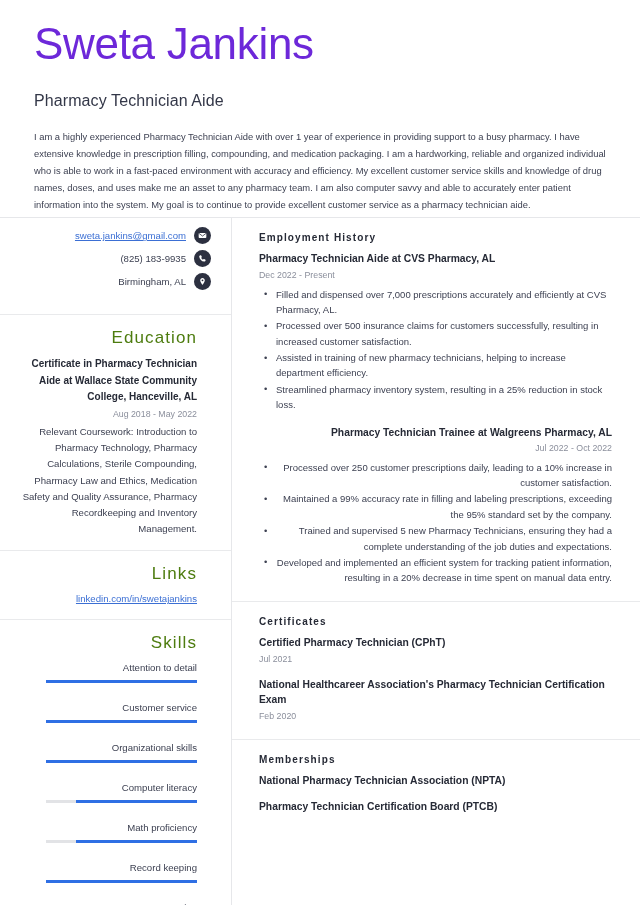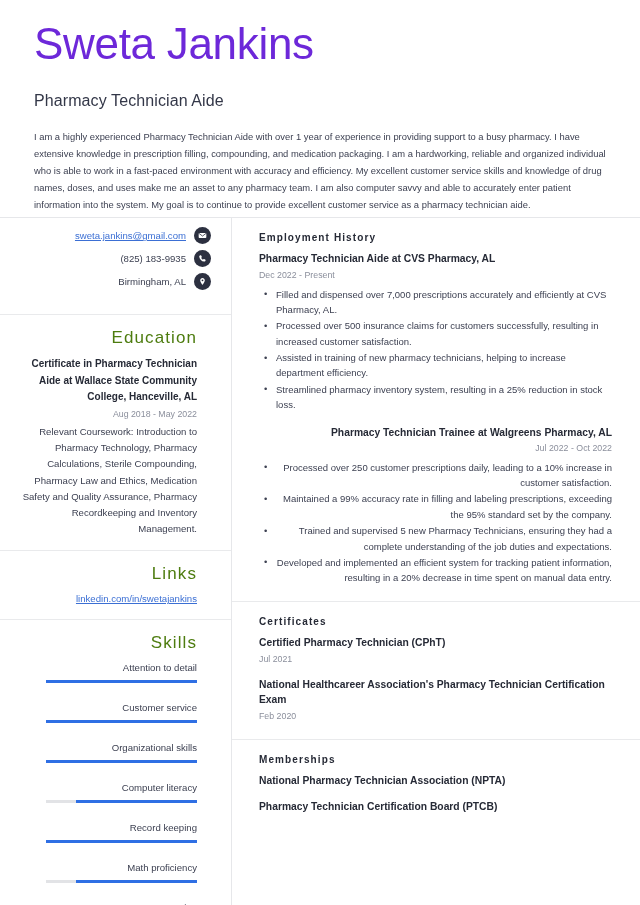--- a/index.html
+++ b/index.html
@@ -329,29 +329,29 @@
                 <div class="skill-bar-fill" style="width: 100%; background: rgb(47, 111, 228);"></div>
               </div>
             </div>
             <div class="skill">
               <div class="skill-label">Computer literacy</div>
               <div class="skill-bar" style="background: rgb(226, 227, 230);">
                 <div class="skill-bar-fill" style="width: 80%; background: rgb(47, 111, 228);"></div>
               </div>
             </div>
             <div class="skill">
+              <div class="skill-label">Math proficiency</div>
+              <div class="skill-bar" style="background: rgb(226, 227, 230);">
+                <div class="skill-bar-fill" style="width: 80%; background: rgb(47, 111, 228);"></div>
+              </div>
+            </div>
+            <div class="skill">
               <div class="skill-label">Record keeping</div>
               <div class="skill-bar" style="background: rgb(226, 227, 230);">
                 <div class="skill-bar-fill" style="width: 100%; background: rgb(47, 111, 228);"></div>
-              </div>
-            </div>
-            <div class="skill">
-              <div class="skill-label">Math proficiency</div>
-              <div class="skill-bar" style="background: rgb(226, 227, 230);">
-                <div class="skill-bar-fill" style="width: 80%; background: rgb(47, 111, 228);"></div>
               </div>
             </div>
             <div class="skill">
               <div class="skill-label">Compassion</div>
               <div class="skill-bar" style="background: rgb(226, 227, 230);">
                 <div class="skill-bar-fill" style="width: 80%; background: rgb(47, 111, 228);"></div>
               </div>
             </div>
           </div>
       </div>

